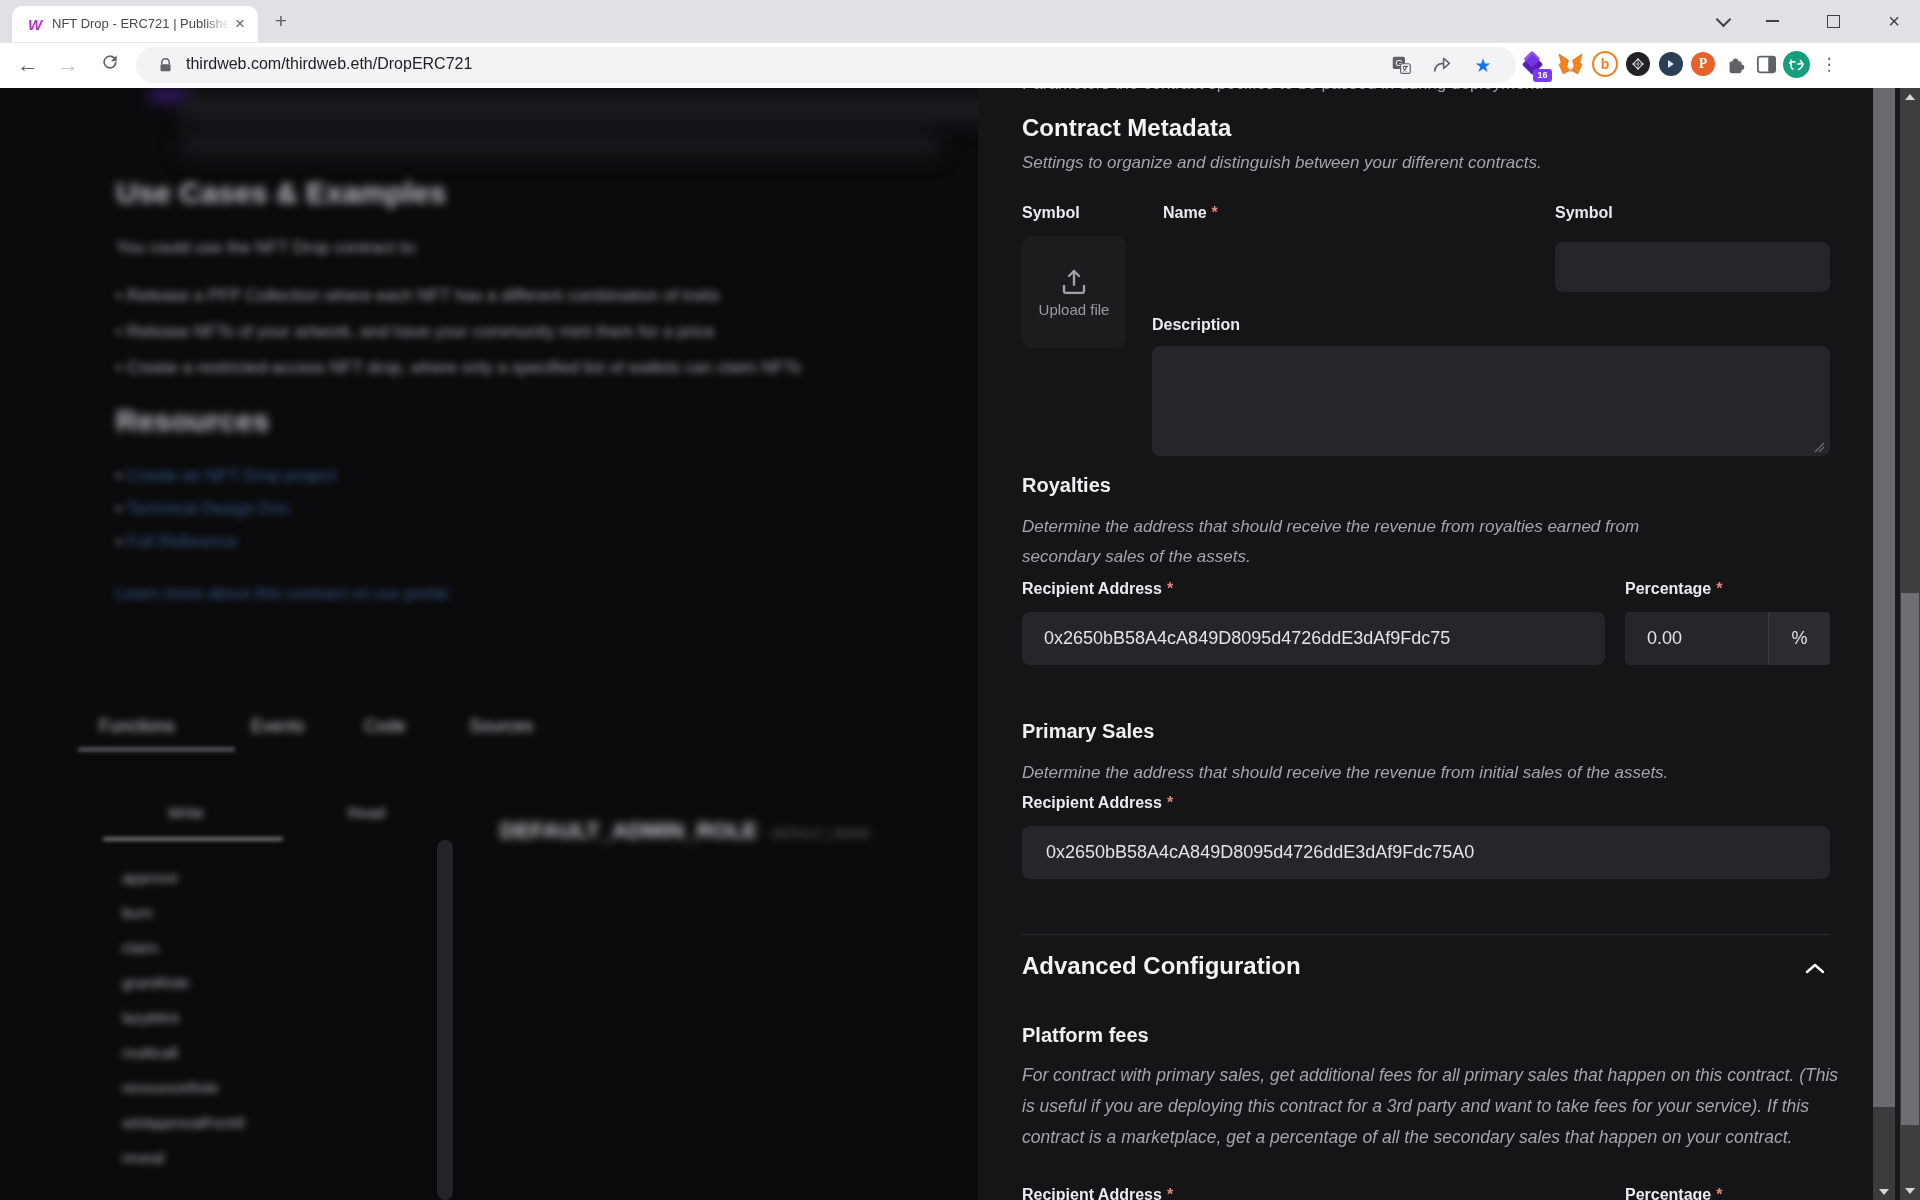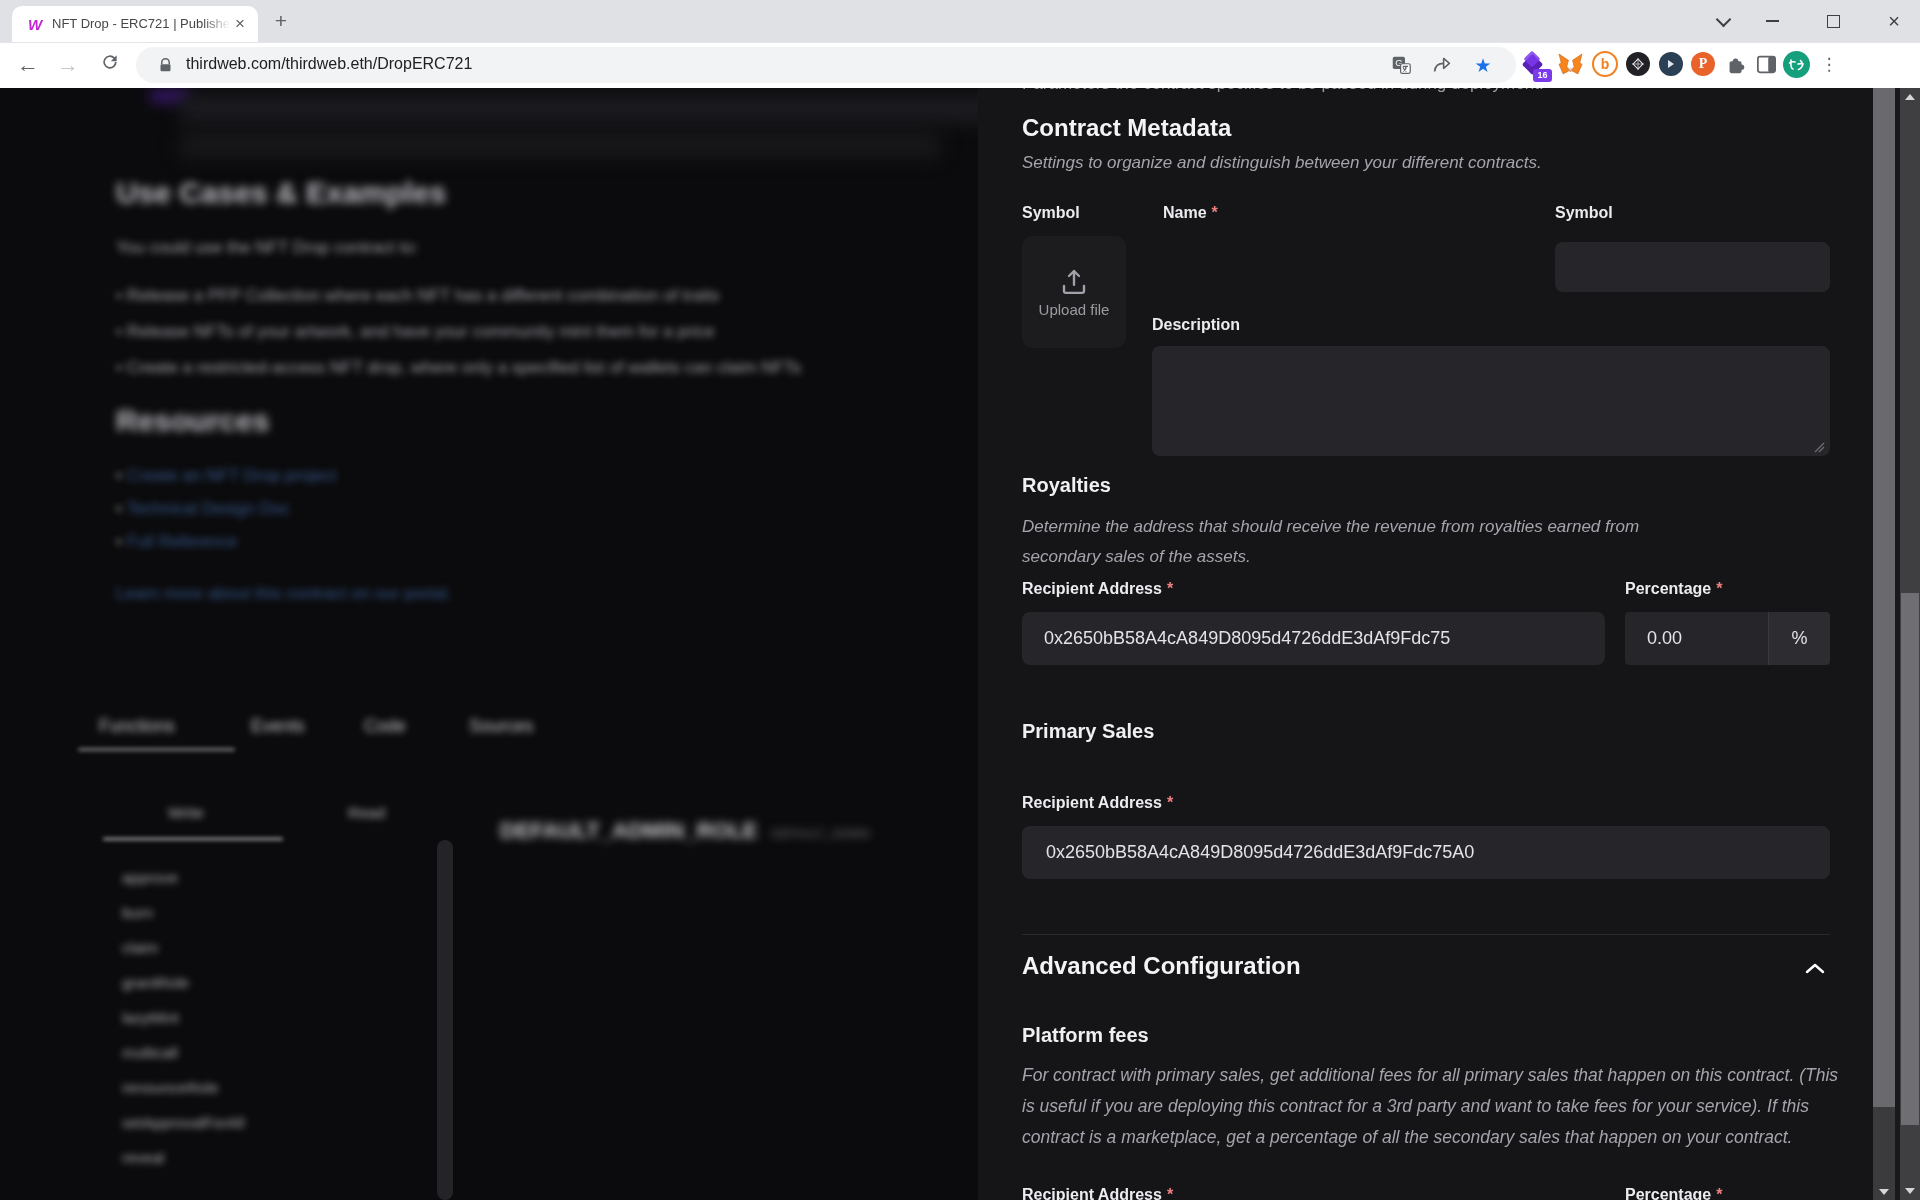--- a/index.html
+++ b/index.html
@@ -307,20 +307,21 @@
       <div class="p-label" style="left:647px;top:492px;">
         <span>Percentage</span><span class="req">*</span>
       </div>
       <input class="t-input" style="left: 44px; top: 524px; width: 583px; height: 53px; padding-left: 22px;" value="0x2650bB58A4cA849D8095d4726ddE3dAf9Fdc75">
       <div class="pctgroup">
         <input class="pctnum" value="0.00" style="">
         <div class="pctsuffix">%</div>
       </div>
 
       <div class="p-h3" style="left:44px;top:632px;">Primary Sales</div>
+      <div class="p-sub" style="left:44px;top:670px;width:830px;">Determine the address that should receive the revenue from initial sales of the assets.</div>
       <div class="p-label" style="left:44px;top:706px;">
         <span>Recipient Address</span><span class="req">*</span>
       </div>
       <input class="t-input" style="left: 44px; top: 738px; width: 808px; height: 53px; " value="0x2650bB58A4cA849D8095d4726ddE3dAf9Fdc75A0">
 
       <div class="divider"></div>
 
       <div class="p-h2" style="left:44px;top:864px;font-weight:700;">Advanced Configuration</div>
       <svg class="abs" style="left:826px;top:874px;" width="22" height="13" viewBox="0 0 22 13">
         <polyline points="3,10 11,3 19,10" fill="none" stroke="#ffffff" stroke-width="2.4" stroke-linecap="round" stroke-linejoin="round"></polyline>

